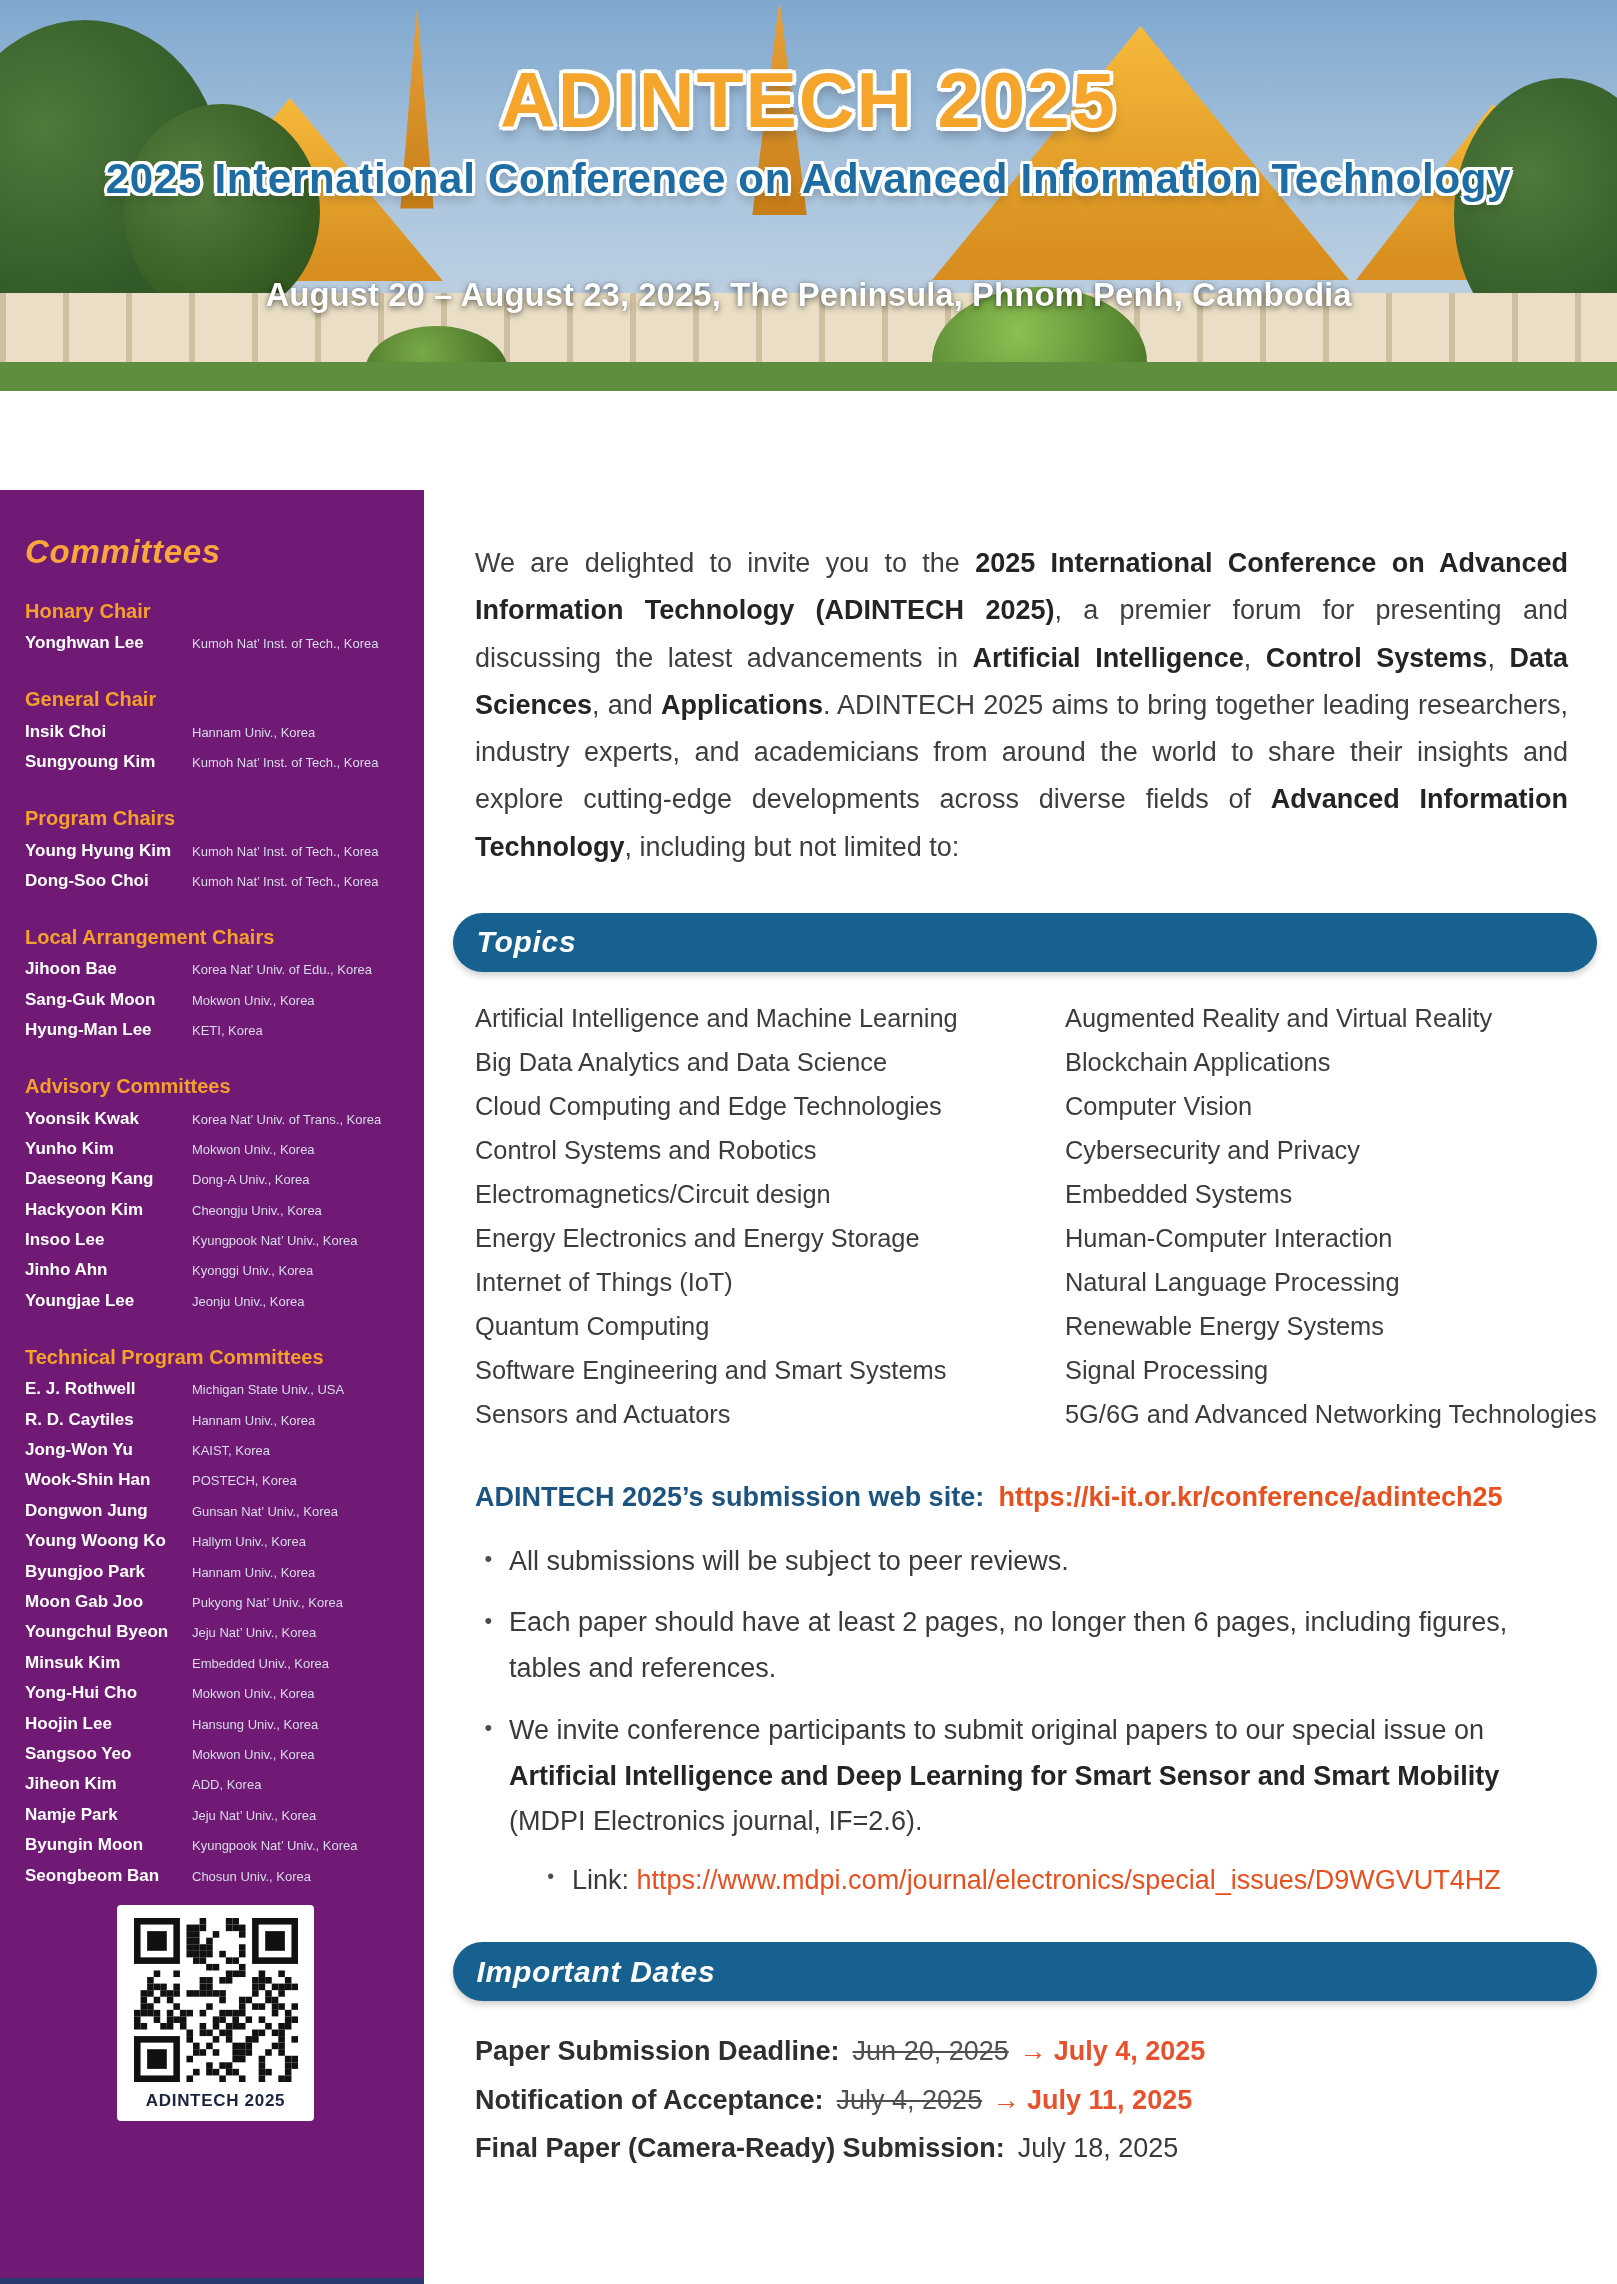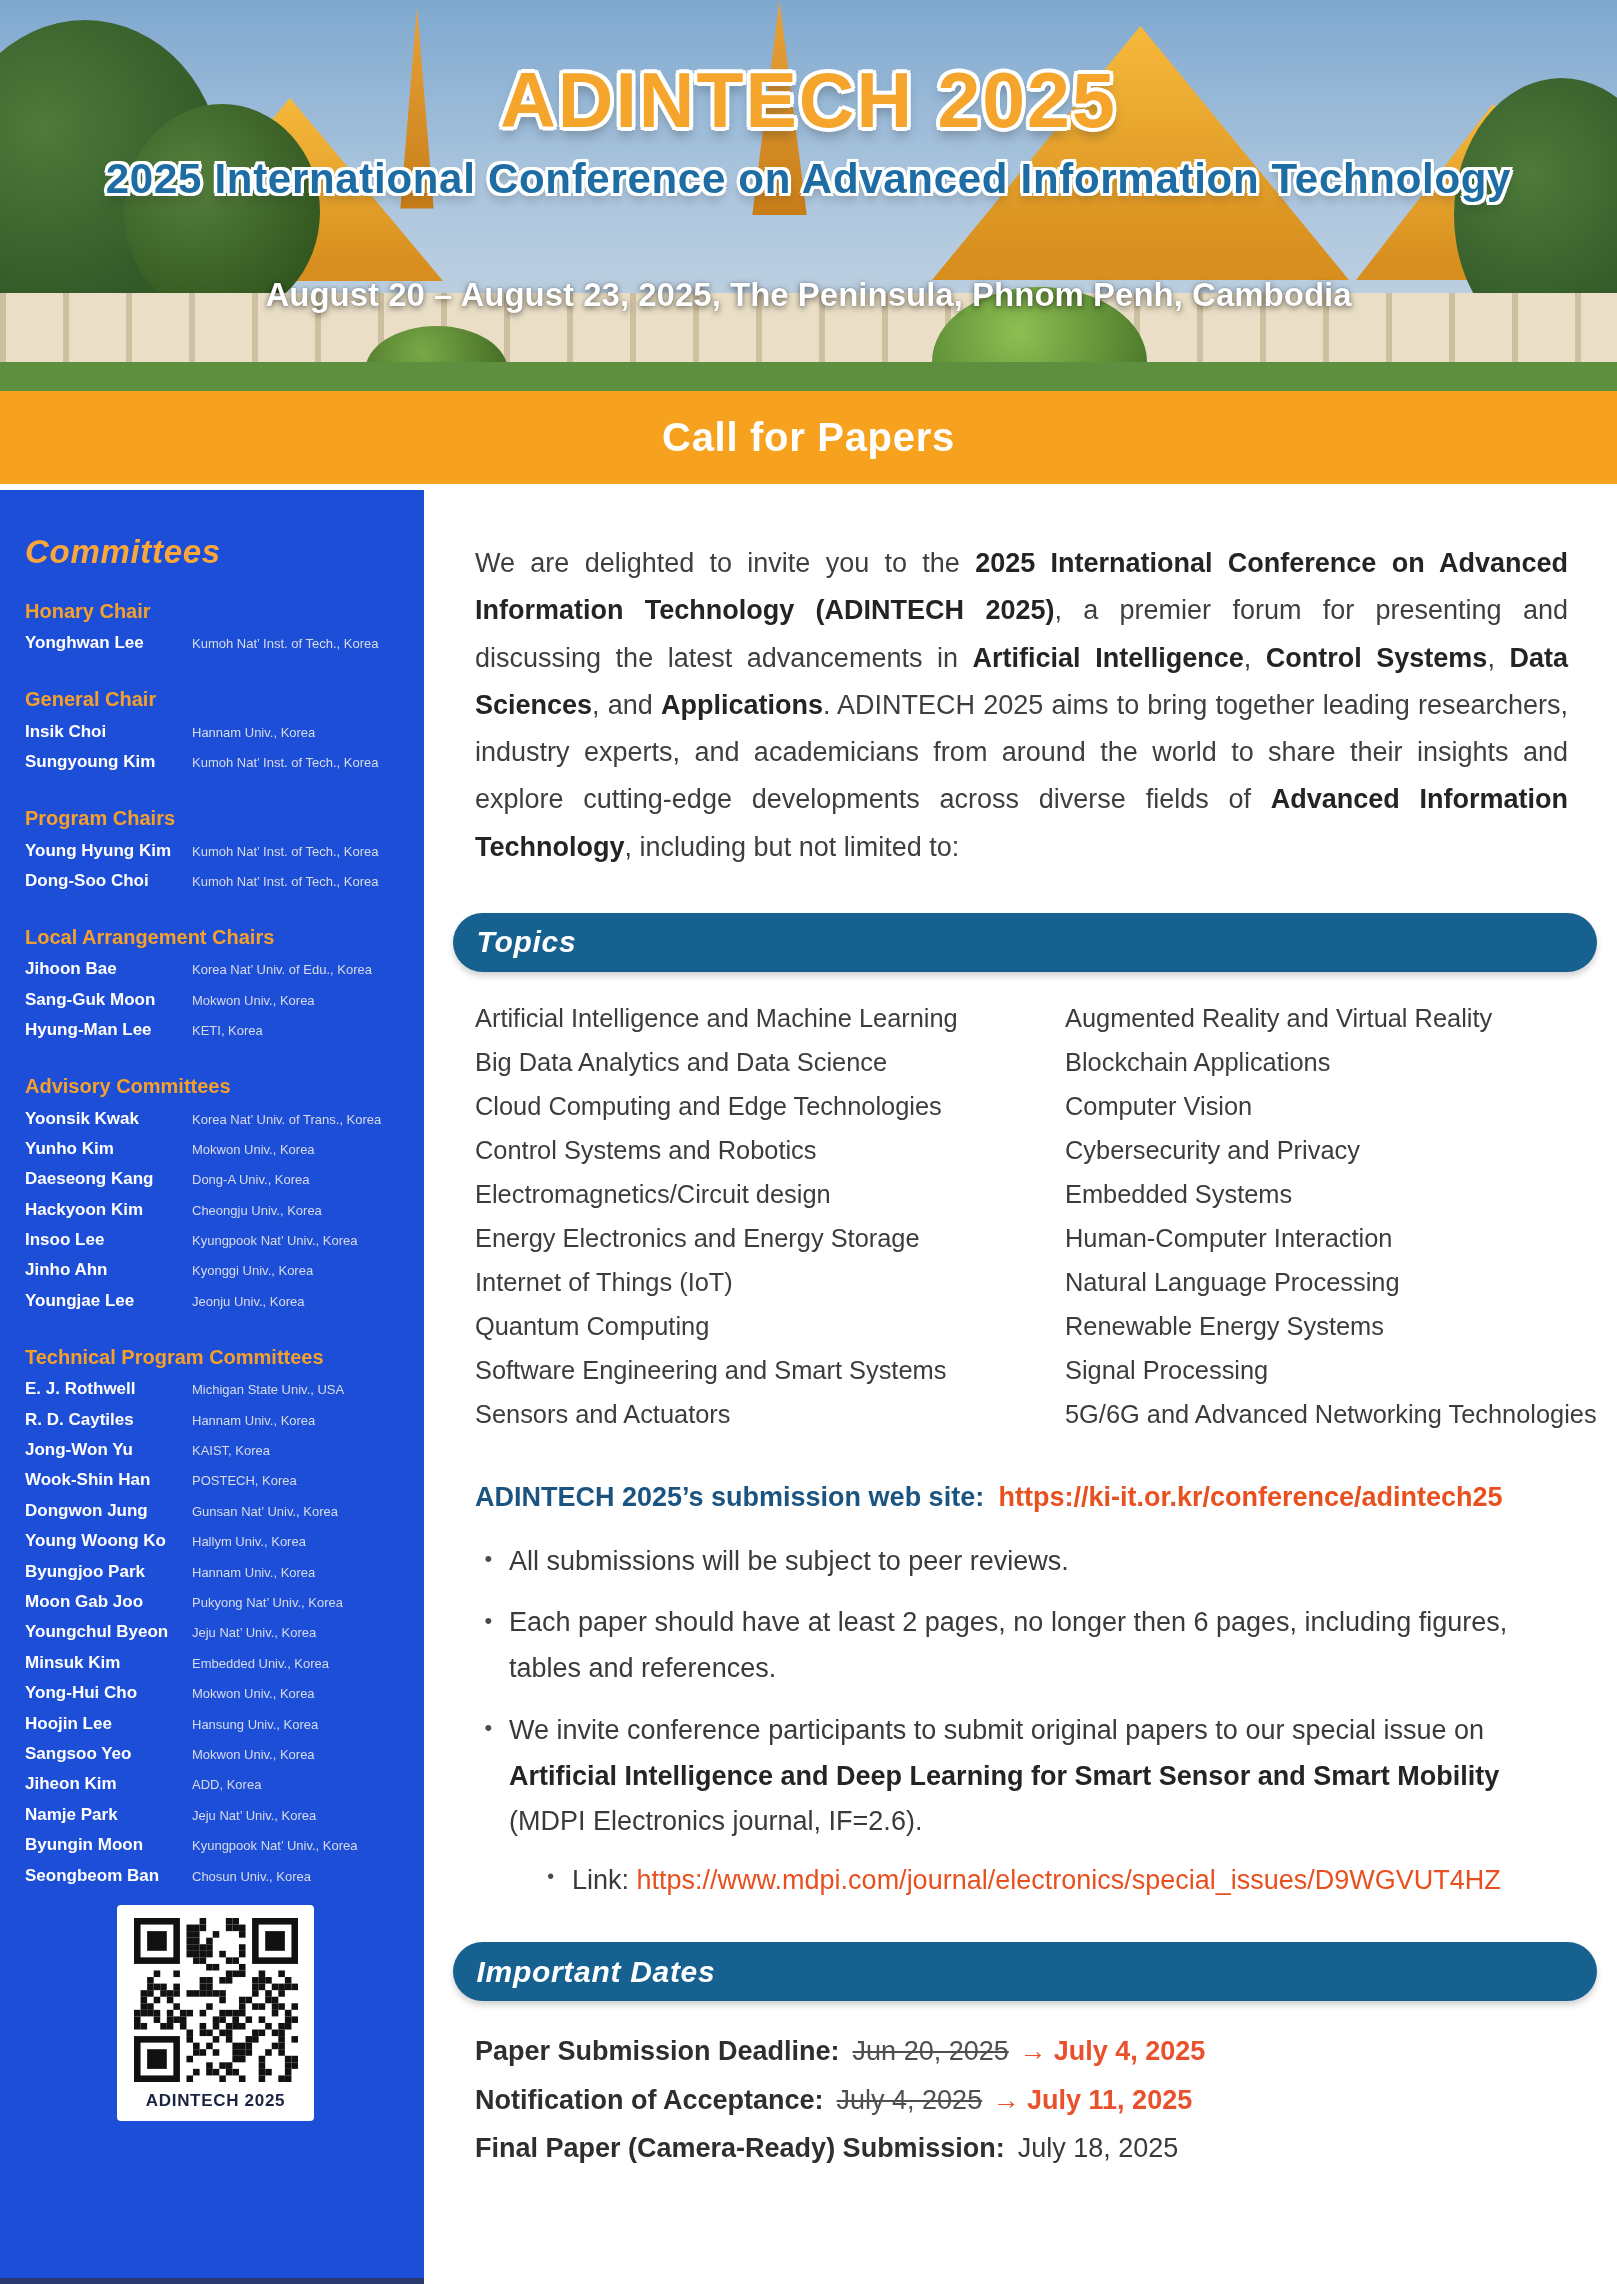--- a/index.html
+++ b/index.html
@@ -22,21 +22,21 @@
   .hero-sub { margin-top:10.4px; font-size:42px; font-weight:900; color:#1d6ca4; letter-spacing:0.7px;
      text-shadow:-3.3px 0 0 #fff,3.3px 0 0 #fff,0 -3.3px 0 #fff,0 3.3px 0 #fff,-2.6px -2.6px 0 #fff,2.6px -2.6px 0 #fff,-2.6px 2.6px 0 #fff,2.6px 2.6px 0 #fff,0 6.5px 9px rgba(40,40,40,.3); }
   .hero-date { margin-top:73px; font-size:33px; font-weight:800; color:#ffffff; text-shadow:0 2px 6.5px rgba(0,0,0,.55), 0 0 1.3px rgba(0,0,0,.4); }
 
   
   .banner { position:absolute; left:0; top:391px; width:1617px; height:93px; background:#f6a21e;
             display:flex; align-items:center; justify-content:center; }
   .banner span { color:#fff; font-size:40px; font-weight:800; letter-spacing:0.7px; }
 
   
-  .sidebar { position:absolute; left:0; top:490px; width:424px; height:1794px; background:#1d4ed8; padding:43px 18px 0 25px; }
+  .sidebar { position:absolute; left:0; top:490px; width:424px; height:1794px; background:#701a75; padding:43px 18px 0 25px; }
   .sidebar::after { content:""; position:absolute; left:0; bottom:0; width:100%; height:5.9px; background:#2b3a6e; }
   .committees-title { color:#f9a63a; font-size:33px; font-weight:900; font-style:italic; letter-spacing:0.7px; }
   .c-heading { color:#f5a02b; font-size:20px; font-weight:800; margin-top:35px; }
   .c-section.first .c-heading { margin-top:29px; }
   .member { display:flex; align-items:baseline; margin-top:10.4px; }
   .m-name { flex:0 0 167px; color:#ffffff; font-size:17px; font-weight:800; white-space:nowrap; }
   .m-aff { color:#d7dce8; font-size:13px; font-weight:400; white-space:nowrap; }
   .qr-card { width:197px; margin:19.6px auto 0; background:#ffffff; border-radius:3.9px; padding:13px 0 10.4px; text-align:center; }
   .qr-card svg { display:block; margin:0 auto; }
   .qr-caption { margin-top:9px; font-size:17px; font-weight:800; color:#1a2340; letter-spacing:0.7px; }
@@ -94,23 +94,20 @@
     <div class="blob" style="left:365px;top:326px;width:143px;height:91px;background:radial-gradient(circle at 40% 30%,#79a847,#466f27 78%);"></div>
     <div class="hedge"></div>
 
     <div class="hero-text">
       <div class="hero-title">ADINTECH 2025</div>
       <div class="hero-sub">2025 International Conference on Advanced Information Technology</div>
       <div class="hero-date">August 20 – August 23, 2025, The Peninsula, Phnom Penh, Cambodia</div>
     </div>
   </header>
 
-  <div class="banner">
-    <span>Call for Papers</span>
-  </div>
 
   <aside class="sidebar">
     <h2 class="committees-title">Committees</h2>
     <div id="committee-sections">
         <div class="c-section first">
           <h3 class="c-heading">Honary Chair</h3>
           <div class="member">
             <span class="m-name">Yonghwan Lee</span>
             <span class="m-aff">Kumoh Nat’ Inst. of Tech., Korea</span>
           </div>

